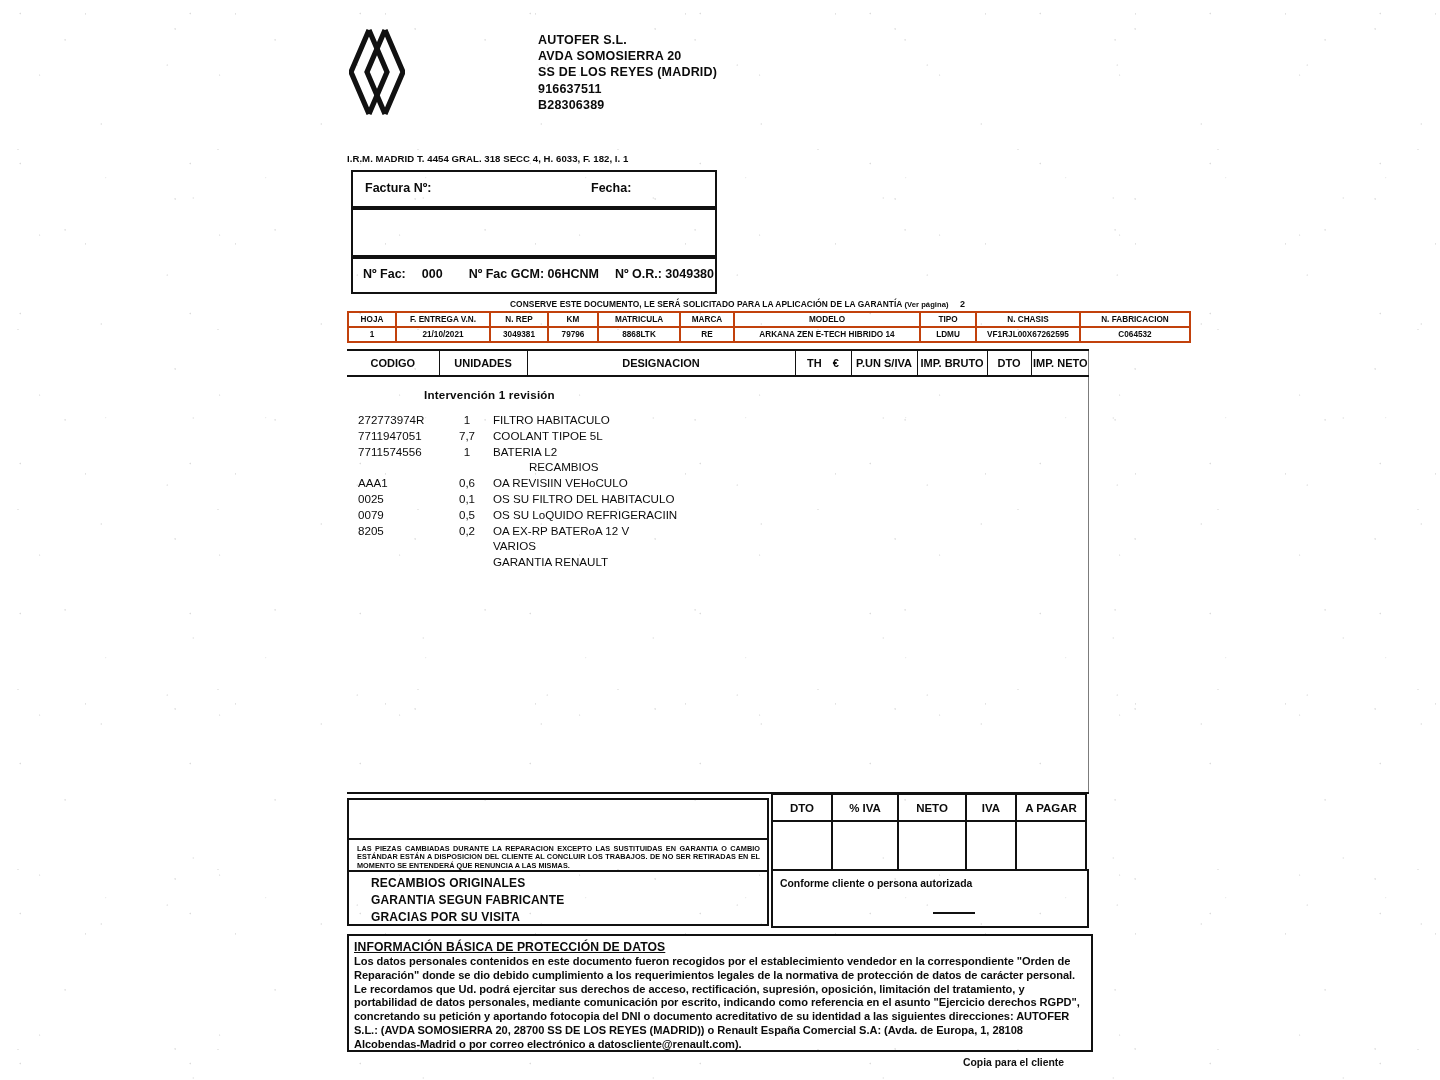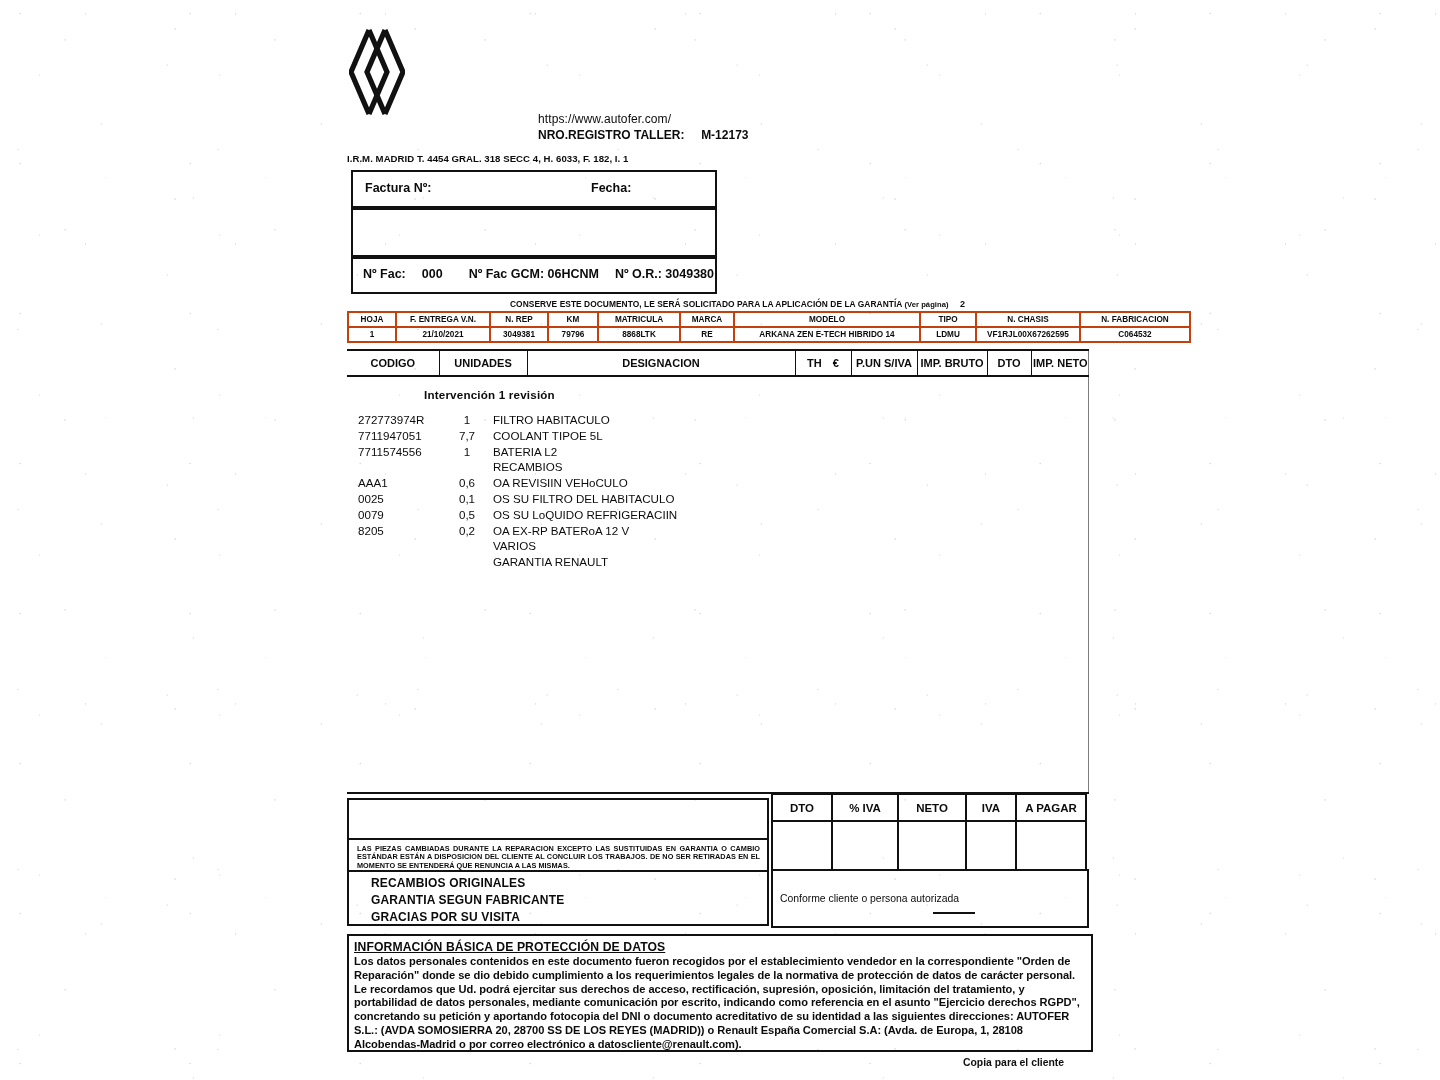--- a/index.html
+++ b/index.html
@@ -91,21 +91,21 @@
   .thanks-box div{font-size:12px;font-weight:700;letter-spacing:.15px;padding-left:22px;}
   .t1{position:absolute;top:4px;}
   .t2{position:absolute;top:21px;}
   .t3{position:absolute;top:38px;}
 
   
   table.tot{position:absolute;left:771px;top:793px;border-collapse:collapse;table-layout:fixed;width:314px;}
   table.tot th{border:2px solid #111;font-size:11.5px;font-weight:700;height:25px;text-align:center;padding:0;}
   table.tot td{border:2px solid #111;height:47px;padding:0;}
   .conf-box{position:absolute;left:771px;top:869px;width:314px;height:55px;border:2px solid #111;}
-  .conf-box .ct{position:absolute;left:7px;top:22px;font-size:10.4px;font-weight:400;}
+  .conf-box .ct{position:absolute;left:7px;top:7px;font-size:10.4px;font-weight:700;}
   .sig-line{position:absolute;left:160px;top:41px;width:42px;height:2px;background:#111;}
 
   
   .rgpd{position:absolute;left:347px;top:934px;width:742px;height:114px;border:2px solid #111;}
   .rgpd h2{margin:0;padding:4px 0 0 5px;font-size:12.2px;font-weight:700;text-decoration:underline;letter-spacing:.1px;}
   .rgpd p{margin:0;padding:1px 7px 0 5px;font-size:11.1px;line-height:13.8px;font-weight:700;letter-spacing:-.05px;}
   .copia{position:absolute;left:963px;top:1057px;font-size:10.4px;font-weight:700;color:#111;}
 </style>
 </head>
 <body>
@@ -116,29 +116,28 @@
     <svg viewBox="0 0 56 92" width="56" height="92" aria-hidden="true">
       <g fill="none" stroke="#111" stroke-width="5.2">
         <path d="M20 4 L2 46 L20 88"></path>
         <path d="M20 4 L38 46 L20 88"></path>
         <path d="M36 4 L54 46 L36 88"></path>
         <path d="M36 4 L18 46 L36 88"></path>
       </g>
     </svg>
   </div>
 
-
-  <div class="weblines">
-    <div class="url">https://www.autofer.com/</div>
-    <div>
-      <span>NRO.REGISTRO TALLER:</span>
-      <span style="display:inline-block;width:10px"></span>
-      <span>M-12173</span>
-    </div>
-  </div>
+  <div class="company">
+    <div>AUTOFER S.L.</div>
+    <div>AVDA SOMOSIERRA 20</div>
+    <div>SS DE LOS REYES (MADRID)</div>
+    <div>916637511</div>
+    <div>B28306389</div>
+  </div>
+
 
   <div class="irm">I.R.M. MADRID T. 4454 GRAL. 318 SECC 4, H. 6033, F. 182, I. 1</div>
 
   <div class="box fbox">
     <span class="lbl1">Factura Nº:</span>
     <span class="lbl2">Fecha:</span>
   </div>
 
   <div class="box cbox"></div>
 
@@ -231,21 +230,21 @@
   <div id="items-host">
       <div class="item i-code" style="top: 412px;">272773974R</div>
       <div class="item i-qty" style="top: 412px;">1</div>
       <div class="item i-desig" style="top: 412px;">FILTRO HABITACULO</div>
       <div class="item i-code" style="top: 427.8px;">7711947051</div>
       <div class="item i-qty" style="top: 427.8px;">7,7</div>
       <div class="item i-desig" style="top: 427.8px;">COOLANT TIPOE 5L</div>
       <div class="item i-code" style="top: 443.6px;">7711574556</div>
       <div class="item i-qty" style="top: 443.6px;">1</div>
       <div class="item i-desig" style="top: 443.6px;">BATERIA L2</div>
-      <div class="item i-desig" style="top: 459.4px;">RECAMBIOS</div>
+      <div class="item i-desig" style="top: 459.4px; margin-left: 36px;">RECAMBIOS</div>
       <div class="item i-code" style="top: 475.2px;">AAA1</div>
       <div class="item i-qty" style="top: 475.2px;">0,6</div>
       <div class="item i-desig" style="top: 475.2px;">OA REVISIIN VEHoCULO</div>
       <div class="item i-code" style="top: 491px;">0025</div>
       <div class="item i-qty" style="top: 491px;">0,1</div>
       <div class="item i-desig" style="top: 491px;">OS SU FILTRO DEL HABITACULO</div>
       <div class="item i-code" style="top: 506.8px;">0079</div>
       <div class="item i-qty" style="top: 506.8px;">0,5</div>
       <div class="item i-desig" style="top: 506.8px;">OS SU LoQUIDO REFRIGERACIIN</div>
       <div class="item i-code" style="top: 522.6px;">8205</div>

